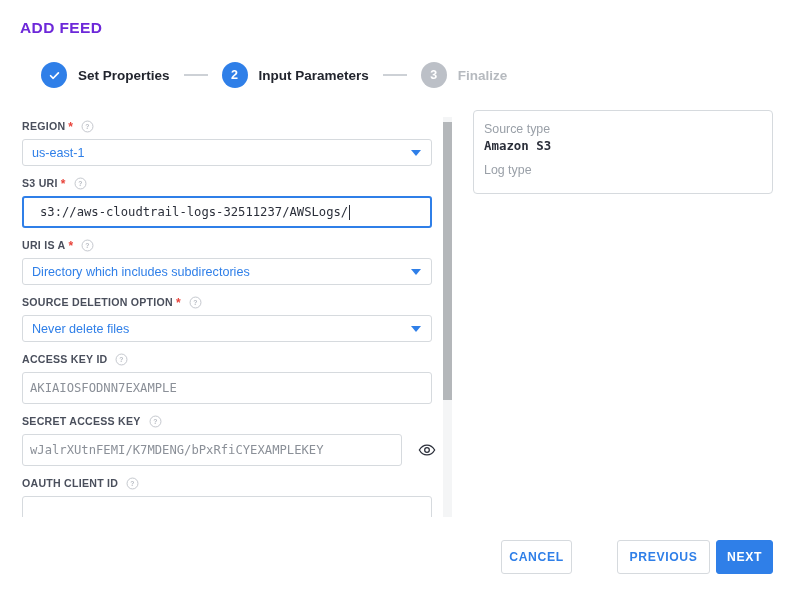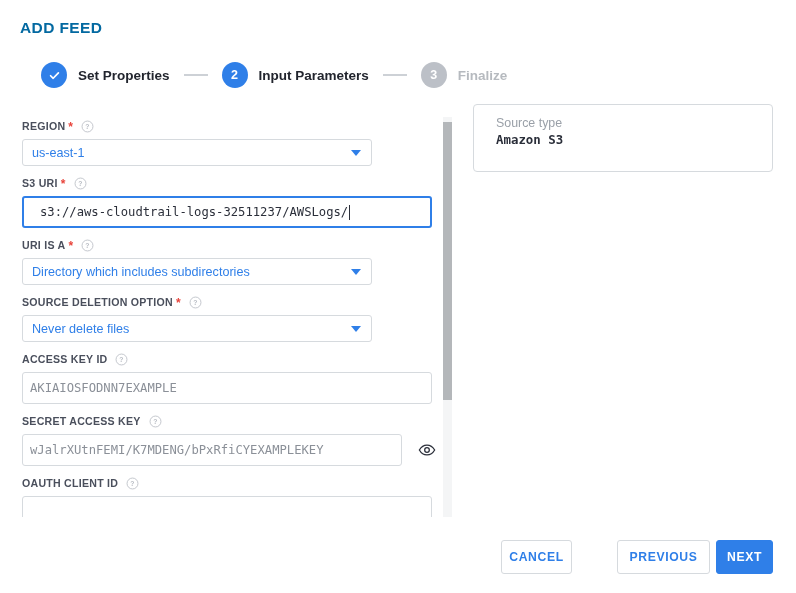--- a/index.html
+++ b/index.html
@@ -17,21 +17,21 @@
   }
 
   
   #page-title {
     position: absolute;
     left: 20px;
     top: 19px;
     font-size: 15.5px;
     font-weight: bold;
     letter-spacing: 0.4px;
-    color: #0369a1;
+    color: #6d28d9;
   }
 
   
   #stepper {
     position: absolute;
     left: 41px;
     top: 62px;
     display: flex;
     align-items: center;
   }
@@ -128,21 +128,21 @@
     height: 27px;
     border: 1px solid #d6dade;
     border-radius: 3px;
     background: #ffffff;
     display: flex;
     align-items: center;
     padding: 0 8px 0 9px;
     font-size: 12.6px;
   }
   .select-box {
-    width: 350px;
+    width: 410px;
     justify-content: space-between;
     color: #2f7fe8;
   }
   .select-box .sel-value { white-space: nowrap; }
   .caret {
     width: 0;
     height: 0;
     border-left: 5px solid transparent;
     border-right: 5px solid transparent;
     border-top: 6px solid #2f7fe8;
@@ -208,27 +208,27 @@
     top: 5px;
     width: 9px;
     height: 278px;
     background: #b4b7ba;
   }
 
   
   #info-panel {
     position: absolute;
     left: 473px;
-    top: 104px;
+    top: 110px;
     width: 300px;
     box-sizing: border-box;
     border: 1px solid #d6dade;
     border-radius: 4px;
     background: #ffffff;
-    padding: 11px 14px 14px 22px;
+    padding: 11px 14px 14px 10px;
   }
   .info-group { margin-bottom: 10px; }
   .info-group:last-child { margin-bottom: 0; }
   .info-key {
     font-size: 12.4px;
     color: #9aa0a8;
     margin-bottom: 2px;
   }
   .info-val {
     font-family: "DejaVu Sans Mono", monospace;
@@ -431,20 +431,21 @@
 <div id="form-scrollbar">
   <div id="form-scrollbar-thumb"></div>
 </div>
 
 <div id="info-panel">
   <div class="info-group">
     <div class="info-key">Source type</div>
     <div class="info-val">Amazon S3</div>
   </div>
   <div class="info-group">
+    <div class="info-key">Log type</div>
   </div>
 </div>
 
 <div id="footer">
   <div class="btn btn-secondary" id="btn-cancel">CANCEL</div>
   <div class="btn btn-primary" id="btn-next">NEXT</div>
   <div class="btn btn-secondary" id="btn-previous">PREVIOUS</div>
 </div>
 
 </body></html>

